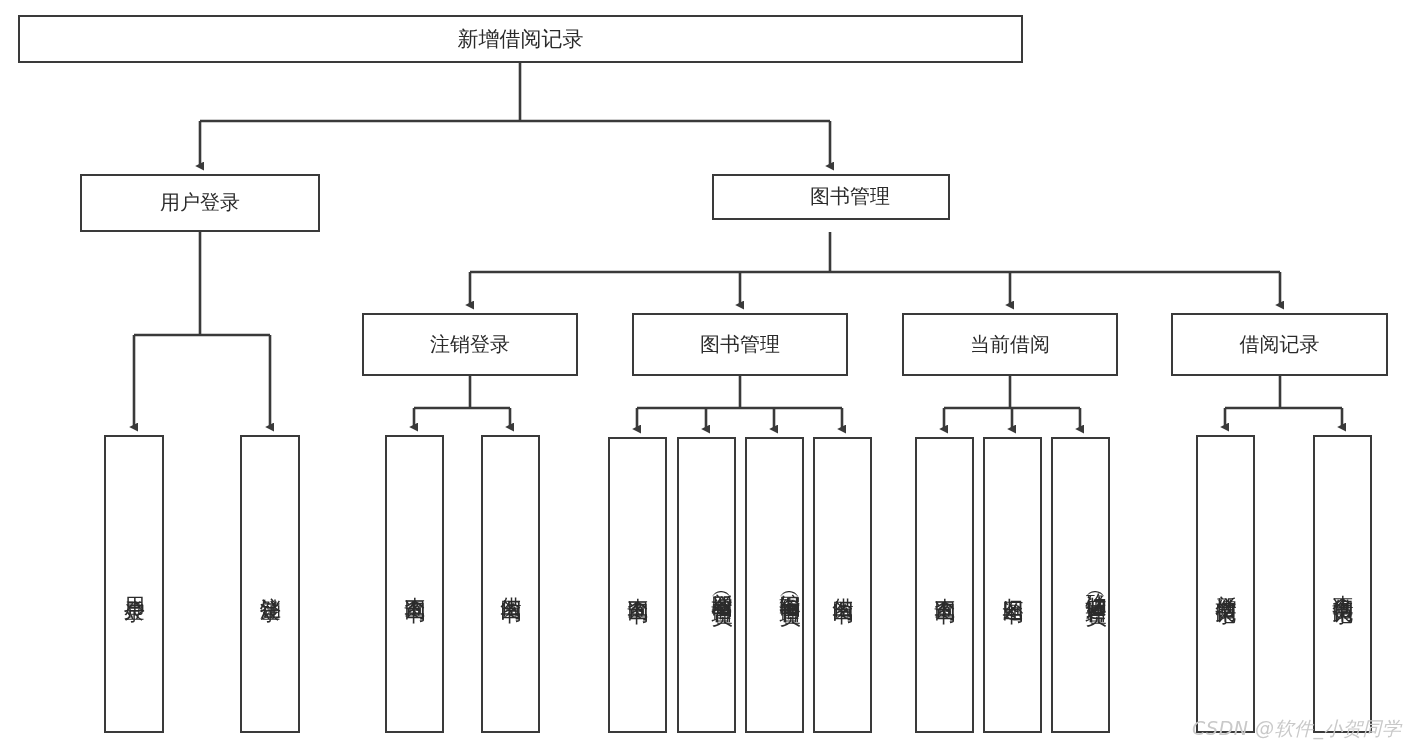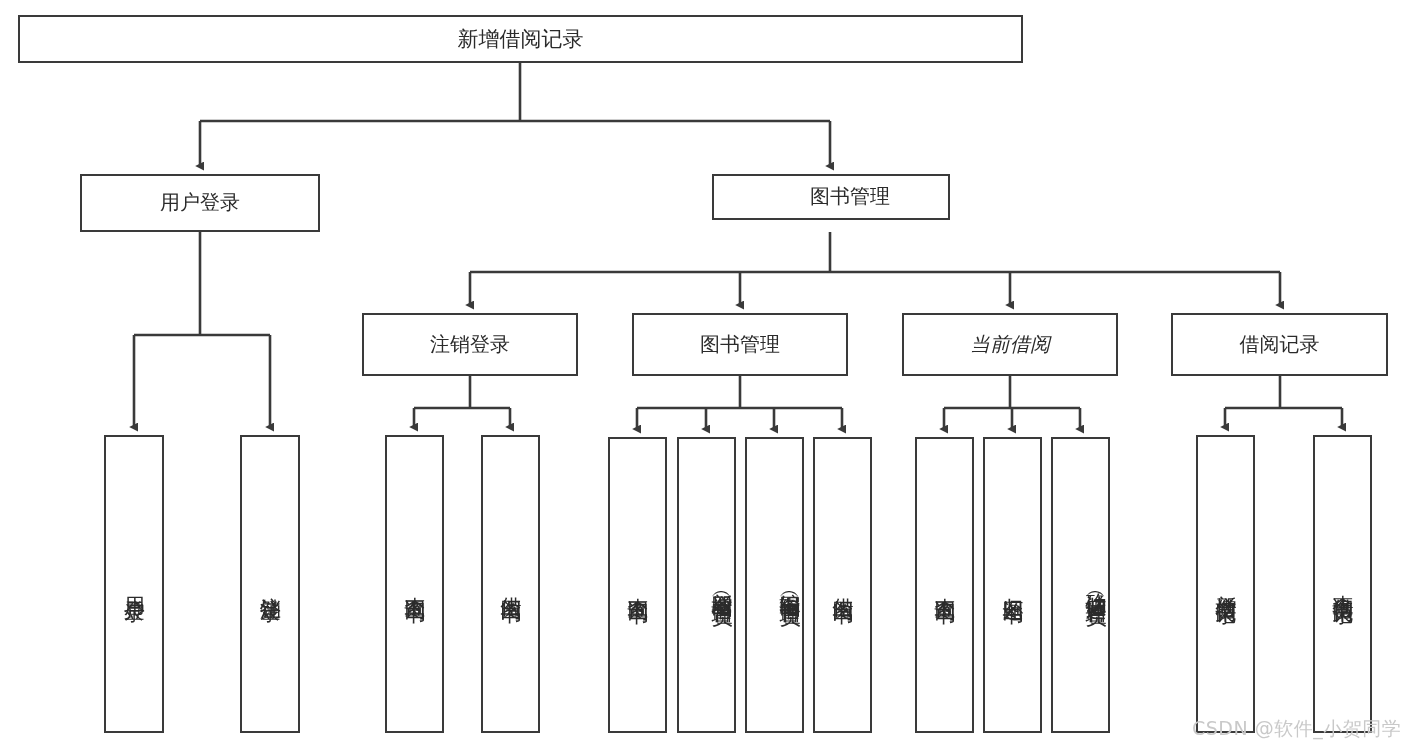--- a/index.html
+++ b/index.html
@@ -127,21 +127,21 @@
   <div class="node branch" style="left: 712px; top: 174px; width: 238px; height: 46px; padding-left: 38px;">
     <span>图书管理</span>
   </div>
 
   <div class="node branch" style="left: 362px; top: 313px; width: 216px; height: 63px;">
     <span>注销登录</span>
   </div>
   <div class="node branch" style="left: 632px; top: 313px; width: 216px; height: 63px;">
     <span>图书管理</span>
   </div>
-  <div class="node branch" style="left: 902px; top: 313px; width: 216px; height: 63px; font-style: italic;">
+  <div class="node branch" style="left: 902px; top: 313px; width: 216px; height: 63px;">
     <span>当前借阅</span>
   </div>
   <div class="node branch" style="left: 1171px; top: 313px; width: 217px; height: 63px; text-align: center;">
     <span>借阅记录</span>
   </div>
 
   <div class="node leaf" style="left: 104px; top: 435px; width: 60px; height: 298px;">
     <span>用户登录</span>
   </div>
   <div class="node leaf" style="left: 240px; top: 435px; width: 60px; height: 298px;">
@@ -174,15 +174,15 @@
   <div class="node leaf top-align" style="left: 1051px; top: 437px; width: 59px; height: 296px;">
     <span>确认归还（管理员）</span>
   </div>
   <div class="node leaf" style="left: 1196px; top: 435px; width: 59px; height: 298px;">
     <span>新增借阅记录</span>
   </div>
   <div class="node leaf" style="left: 1313px; top: 435px; width: 59px; height: 298px;">
     <span>查询借阅记录</span>
   </div>
 
-  <div class="watermark" style="left: 1192px; top: 716px; color: rgb(201, 201, 201);">CSDN @软件_小贺同学</div>
+  <div class="watermark" style="left: 1192px; top: 716px; color: rgb(201, 201, 201); font-style: italic;">CSDN @软件_小贺同学</div>
 
 </div>
 
 </body></html>

